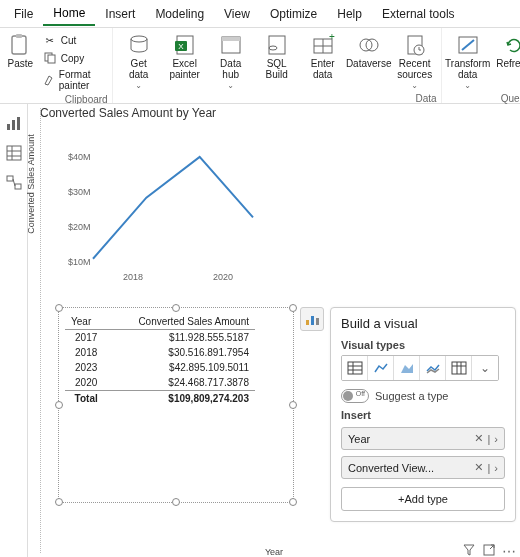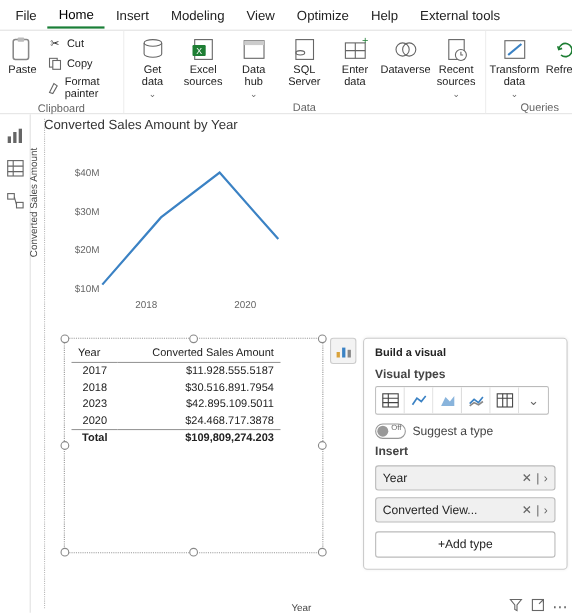--- a/index.html
+++ b/index.html
@@ -7,21 +7,21 @@
 
   
   .menubar { display: flex; align-items: center; height: 28px; border-bottom: 1px solid #ddd; padding: 0 4px; }
   .menubar .tab { padding: 4px 10px; cursor: pointer; }
   .menubar .tab.active { border-bottom: 2px solid #1a7f37; color: #000; }
 
   
   .ribbon { display: flex; border-bottom: 1px solid #ddd; height: 76px; background: #fff; }
   .ribbon-group { display: flex; flex-direction: column; border-right: 1px solid #eee; padding: 2px 4px; }
   .ribbon-group .items { display: flex; flex: 1; align-items: flex-start; gap: 2px; }
-  .ribbon-group .label { font-size: 10px; color: #666; text-align: center; padding-bottom: 1px; }
+  .ribbon-group .label { font-size: 10px; color: #666; text-align: right; padding-bottom: 1px; }
   .big-btn { display: flex; flex-direction: column; align-items: center; justify-content: flex-start; width: 44px; padding: 2px 0; cursor: pointer; text-align: center; font-size: 10px; line-height: 11px; }
   .big-btn .ico { width: 28px; height: 26px; display: flex; align-items: center; justify-content: center; }
   .small-btn { display: flex; align-items: center; gap: 4px; font-size: 10px; padding: 1px 2px; cursor: pointer; }
   .small-btn .ico { width: 14px; height: 14px; display:flex; align-items:center; justify-content:center; }
   .clip-col { display: flex; flex-direction: column; gap: 2px; padding: 2px; }
 
   
   .leftrail { position: absolute; top: 104px; left: 0; width: 28px; height: 453px; border-right: 1px solid #ddd; display: flex; flex-direction: column; align-items: center; gap: 12px; padding-top: 10px; background:#fff; }
   .leftrail .railbtn { width: 18px; height: 18px; cursor: pointer; }
 
@@ -48,21 +48,21 @@
   table.data th { text-align: left; font-weight: 400; border-bottom: 1px solid #999; }
   table.data th:last-child { text-align: right;}
   table.data td:first-child { text-align: center; }
   table.data tr.total td { font-weight: bold; border-top:1px solid #999;}
 
   
   .callout-btn { position: absolute; top: 203px; left: 272px; width: 24px; height: 24px; border:1px solid #ccc; border-radius:3px; display:flex; align-items:center; justify-content:center; background:#f3f3f3; cursor:pointer;}
 
   
   .panel { position: absolute; top: 203px; left: 302px; width: 186px; border:1px solid #ccc; border-radius:4px; background:#fff; padding:8px 10px 10px; box-shadow: 0 0 3px rgba(0,0,0,0.06);}
-  .panel h3 { font-size: 10px; font-weight: 700; margin-bottom: 8px; }
+  .panel h3 { font-size: 13px; font-weight: 400; margin-bottom: 8px; }
   .panel .section-label { font-size: 11px; color:#444; margin: 6px 0 4px; font-weight: bold; }
   .vtype-row { display:flex; gap:0; border:1px solid #bbb; border-radius:2px; overflow:hidden; width:fit-content;}
   .vtype-row .vbtn { width:26px; height:24px; display:flex; align-items:center; justify-content:center; border-right:1px solid #ddd; cursor:pointer; background:#fff;}
   .vtype-row .vbtn:last-child { border-right:none;}
   .toggle-row { display:flex; align-items:center; gap:6px; margin-top:8px; font-size:11px; color:#444;}
   .toggle { width:28px; height:14px; border:1px solid #999; border-radius:7px; position:relative; background:#fff;}
   .toggle .knob { width:10px; height:10px; border-radius:50%; background:#999; position:absolute; top:1px; left:1px;}
   .toggle .offtxt { position:absolute; right:3px; top:0px; font-size:7px; color:#666;}
   .field-pill { display:flex; align-items:center; justify-content:space-between; border:1px solid #bbb; border-radius:3px; background:#f0f0f0; padding:4px 6px; margin-top:6px; font-size:11px;}
   .field-pill .acts { display:flex; align-items:center; gap:4px; color:#666;}
@@ -138,42 +138,42 @@
         </div>
       <div class="big-btn">
           <span class="ico">
             <svg width="24" height="22">
               <rect x="4" y="2" width="16" height="18" fill="none" stroke="#666"></rect>
               <rect x="2" y="7" width="12" height="10" fill="#1e7e34" rx="1"></rect>
               <text x="8" y="15" font-size="8" fill="#fff" text-anchor="middle">X</text>
             </svg>
           </span>
           <span style="white-space:pre-line">Excel
-sources</span>
+painter</span>
         </div>
       <div class="big-btn">
           <span class="ico">
             <svg width="24" height="22">
               <rect x="3" y="3" width="18" height="16" fill="none" stroke="#666"></rect>
               <rect x="3" y="3" width="18" height="4" fill="#ccc"></rect>
             </svg>
           </span>
           <span style="white-space:pre-line">Data
 hub</span>
           <span style="font-size:8px;color:#666">⌄</span>
         </div>
       <div class="big-btn">
           <span class="ico">
             <svg width="24" height="22">
               <rect x="4" y="2" width="16" height="18" fill="none" stroke="#666"></rect>
               <ellipse cx="8" cy="14" rx="4" ry="2" fill="none" stroke="#666"></ellipse>
             </svg>
           </span>
           <span style="white-space:pre-line">SQL
-Server</span>
+Build</span>
         </div>
       <div class="big-btn">
           <span class="ico">
             <svg width="24" height="22">
               <rect x="3" y="5" width="18" height="14" fill="none" stroke="#666"></rect>
               <line x1="3" y1="12" x2="21" y2="12" stroke="#666"></line>
               <line x1="12" y1="5" x2="12" y2="19" stroke="#666"></line>
               <text x="18" y="6" font-size="10" fill="#1e7e34">+</text>
             </svg>
           </span>

